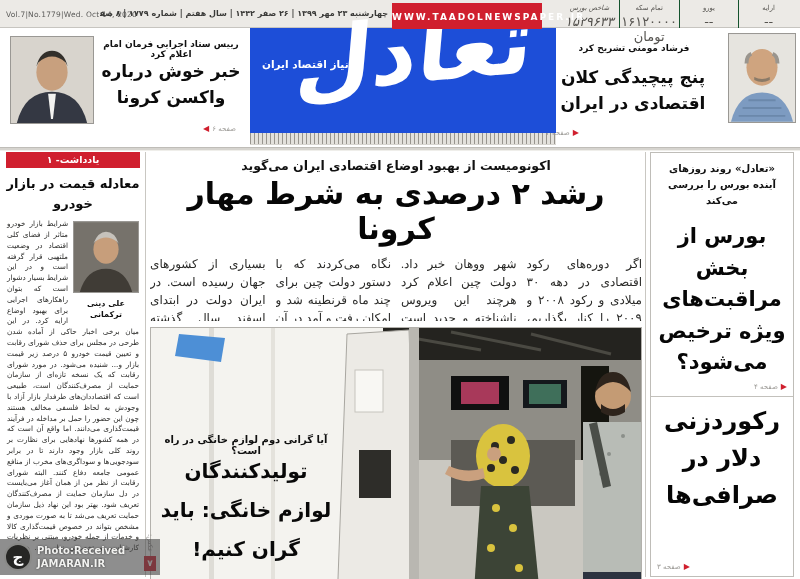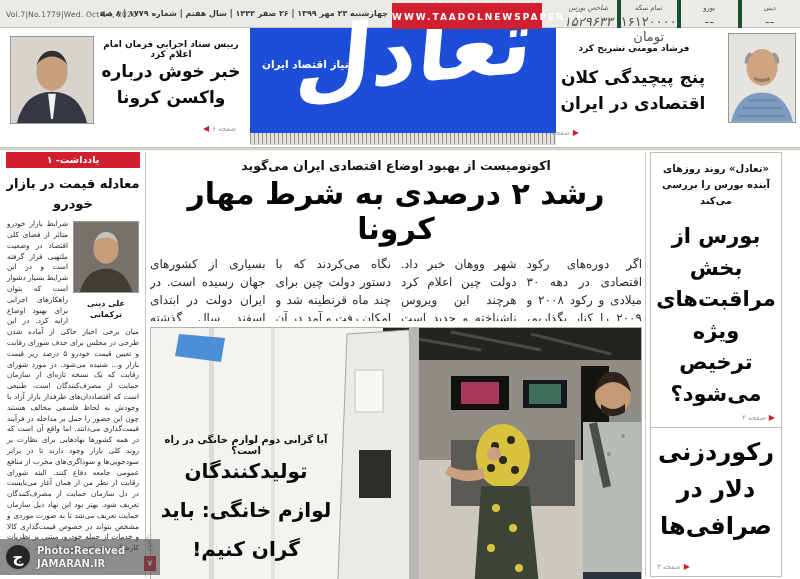--- a/index.html
+++ b/index.html
@@ -7,21 +7,21 @@
   body { font-family: "DejaVu Sans", sans-serif; }
   .page { position:relative; width:800px; height:579px; background:#fff; overflow:hidden; }
 
   
   .topbar { position:absolute; left:0; top:0; width:800px; height:28px;
             background:#eceae6; border-bottom:1px solid #c7c5c0; }
   .vol { position:absolute; left:6px; top:10px; font-size:7.5px; color:#5a5a58; letter-spacing:.2px; }
   .date-fa { position:absolute; left:100px; top:9px; width:288px; font-size:8px; font-weight:bold;
              color:#3a3a38; text-align:left; white-space:nowrap; overflow:hidden; }
   .tickers { position:absolute; left:560px; top:0; width:238px; height:28px; display:flex; }
-  .ticker { flex:1; border-left:4px solid #14532d; padding-top:4px; text-align:center; }
+  .ticker { flex:1; border-left:1px solid #14532d; padding-top:4px; text-align:center; }
   .ticker:first-child { border-left:none;font-style:italic; }
   .t-label { display:block; font-size:6.8px; color:#55534f; }
   .t-value { display:block; font-size:13px; color:#55534f; margin-top:2px; }
 
   
   .url-box { position:absolute; left:392px; top:3px; width:150px; height:26px; background:#d01f2e;
              color:#fff; font-size:9px; font-weight:bold; letter-spacing:2px; text-align:center;
              line-height:28px; z-index:4; }
   .masthead { position:absolute; left:250px; top:28px; width:306px; height:105px; background:#1d4ed8; z-index:3; }
   .mast-sub { position:absolute; left:12px; top:30px; color:#fff; font-size:10.5px; font-weight:bold;
@@ -87,21 +87,21 @@
   .lead-cols { margin-top:9px; display:flex; gap:10px; direction:rtl; height:66px; overflow:hidden; }
   .lead-col { flex:1; font-size:12px; line-height:18px; color:#2a2a28; text-align:justify; overflow:hidden;font-family:Liberation Serif, serif; }
   .photo-wrap { position:relative; margin-top:6px; width:492px; height:278px; border:1px solid #b3b1ac;
                 overflow:hidden; background:#eee; }
   .ph-kicker { position:absolute; left:4px; top:106px; width:182px; direction:rtl; text-align:center;
                font-size:10px; font-weight:800; color:#101010; }
   .ph-headline { position:absolute; left:4px; top:124px; width:182px; direction:rtl; text-align:center;
                  font-size:20px; font-weight:900; color:#080808; line-height:1.95; }
 
   
-  .right-col { position:absolute; left:650px; top:152px; width:132px; height:425px;
+  .right-col { position:absolute; left:650px; top:152px; width:144px; height:425px;
                border:1px solid #bfbdb8; background:#fff; }
   .rc-kicker { margin-top:8px; padding:0 6px; text-align:center; font-size:10px; font-weight:bold;
                color:#111; line-height:1.6; }
   .rc-headline { margin-top:12px; padding:0 4px; text-align:center; font-size:21px; font-weight:900;
                  color:#060606; line-height:1.5; }
   .rc-headline2 { margin-top:6px; padding:0 4px; text-align:center; font-size:24px; font-weight:900;
                   color:#060606; line-height:1.55; }
   .rc-pageref { margin:4px 6px 0; }
   .rc-div { margin:5px 0 6px; border-top:1px solid #c3c1bc; }
   .rc-pageref-abs { position:absolute; left:6px; bottom:5px; }
@@ -123,21 +123,21 @@
       </div>
       <div class="ticker" dir="rtl">
         <span class="t-label">تمام سکه</span>
         <span class="t-value">۱۶۱۲۰۰۰۰ تومان</span>
       </div>
       <div class="ticker" dir="rtl">
         <span class="t-label">یورو</span>
         <span class="t-value">--</span>
       </div>
       <div class="ticker" dir="rtl">
-        <span class="t-label">دینی</span>
+        <span class="t-label">ارایه</span>
         <span class="t-value">--</span>
       </div>
     </div>
   </div>
 
   <div class="url-box">WWW.TAADOLNEWSPAPER.IR</div>
   <div class="masthead">
     <div class="mast-sub" dir="rtl">نیاز اقتصاد ایران</div>
     <div class="mast-title" dir="rtl">تعادل</div>
   </div>

